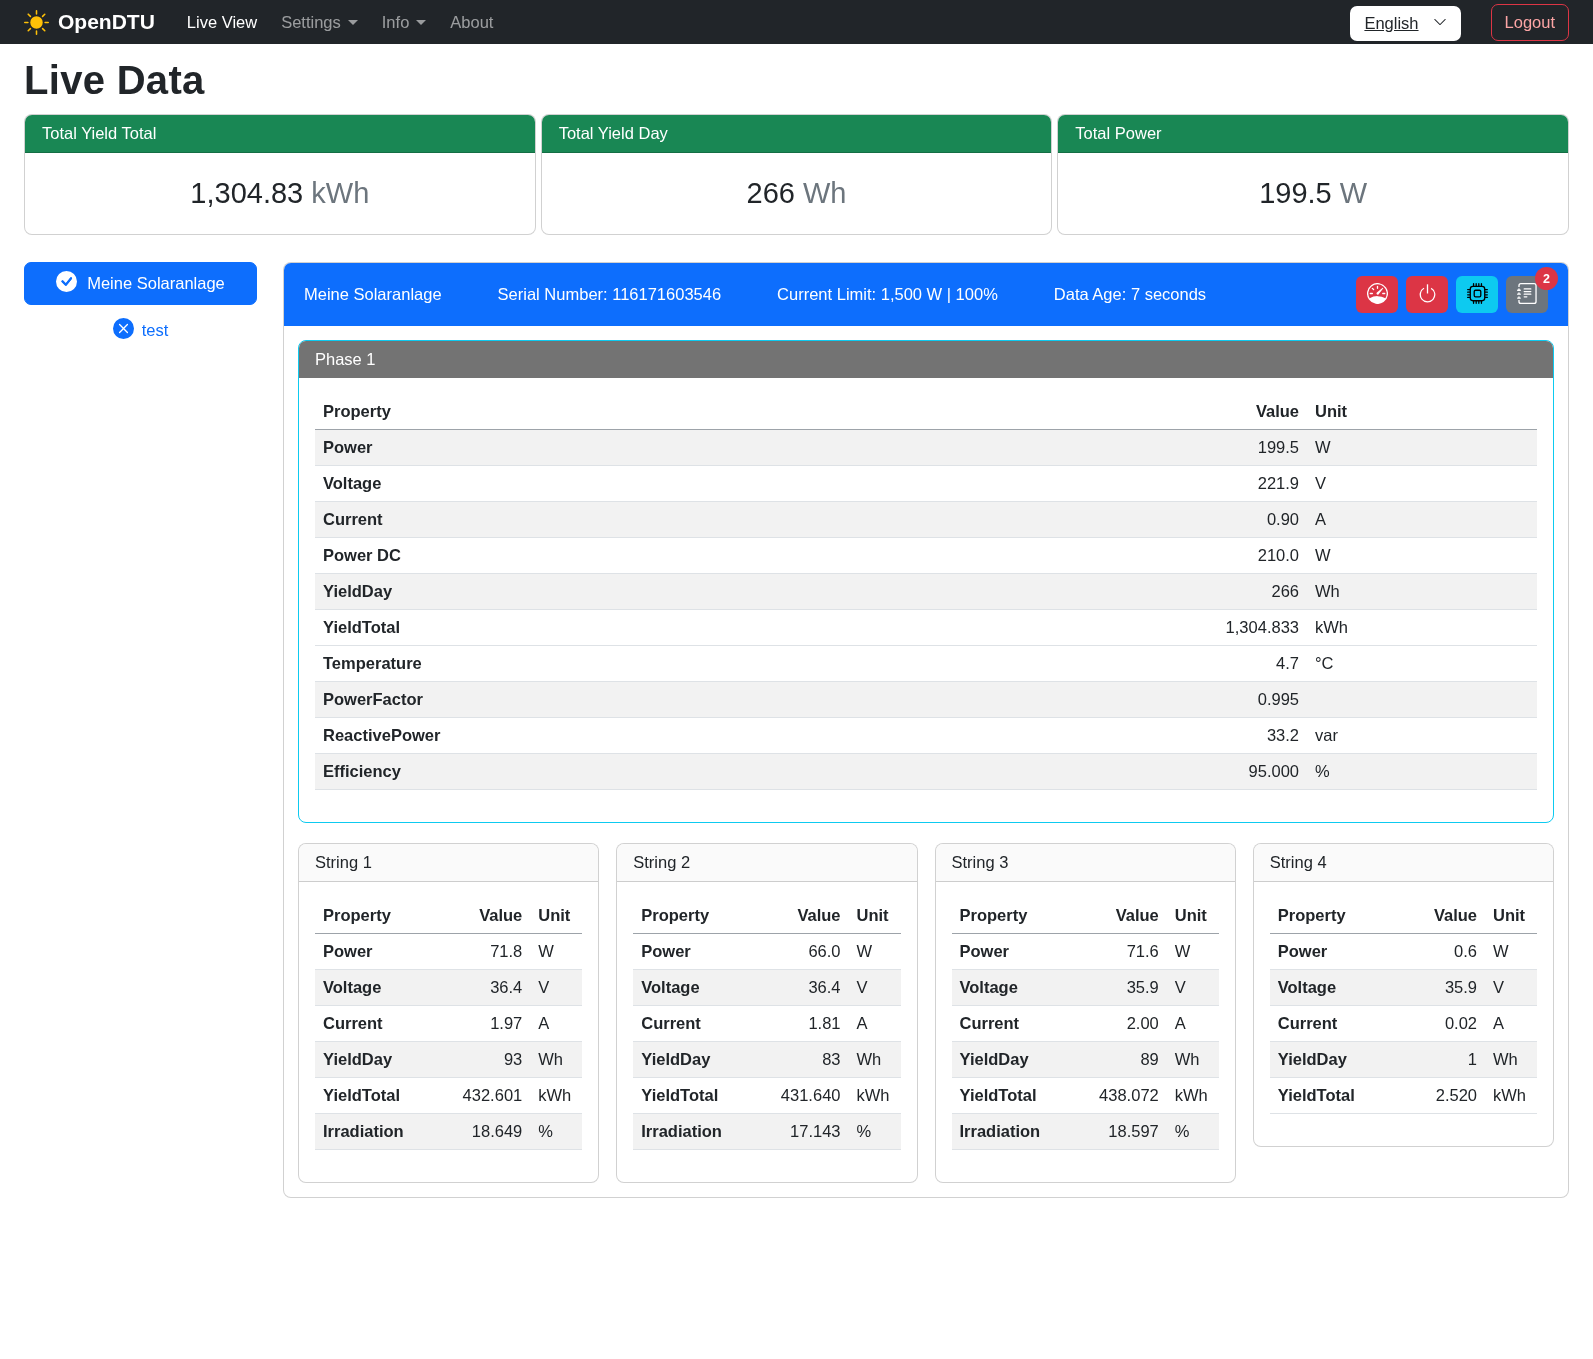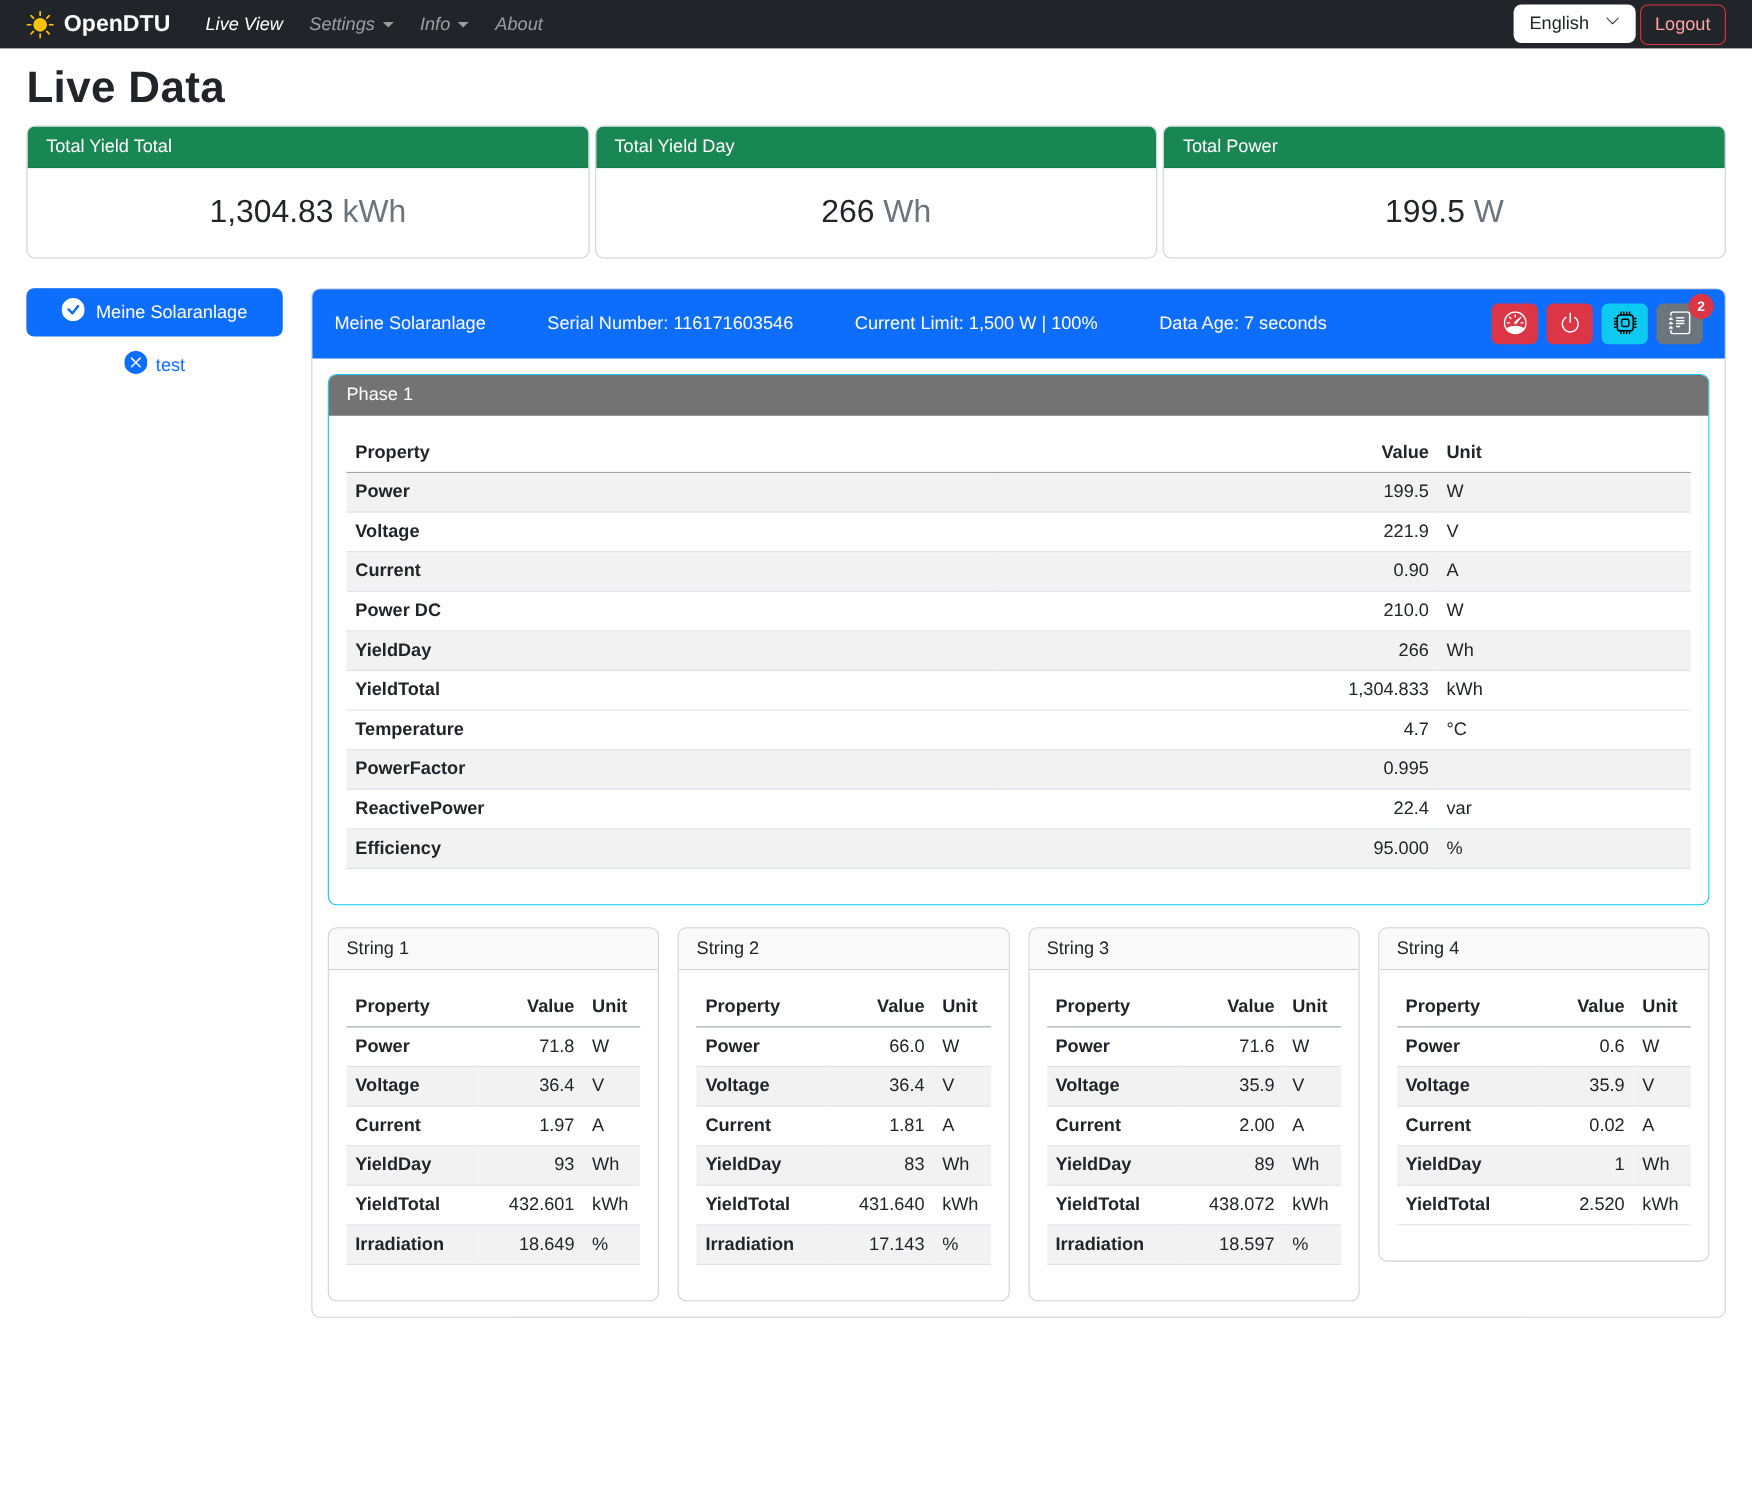--- a/index.html
+++ b/index.html
@@ -5,26 +5,26 @@
   * { box-sizing: border-box; }
   html,body { margin:0; padding:0; }
   body {
     width:1593px; min-height:1359px; background:#fff;
     font-family:"Liberation Sans", sans-serif; font-size:16.5px; color:#212529;
   }
   
   .navbar { background:#212529; height:44px; display:flex; align-items:center; padding:0 24px; }
   .brand { display:flex; align-items:center; gap:9px; color:#fff; font-size:21px; font-weight:600; }
   .brand svg { display:block; }
-  .nav-links { display:flex; align-items:flex-end; margin-left:20px;font-style:italic; }
+  .nav-links { display:flex; align-items:flex-end; margin-left:20px; }
   .nav-link { color:rgba(255,255,255,.55); padding:8px 12px; cursor:pointer; display:flex; align-items:center; }
   .nav-link.active { color:#fff; }
   .caret { display:inline-block; width:0; height:0; border-top:5px solid currentColor;
            border-left:5px solid transparent; border-right:5px solid transparent; margin-left:7px; }
-  .nav-right { margin-left:auto; display:flex; align-items:flex-start; gap:4px; }
+  .nav-right { margin-left:auto; display:flex; align-items:flex-end; gap:30px;text-decoration:underline; }
   .lang-select { background:#fff; color:#212529; border-radius:7px; padding:8px 14px;
                  display:flex; align-items:center; gap:14px; cursor:pointer; }
   .logout-btn { background:transparent; color:#fca5a5; border:1px solid #dc3545; border-radius:7px;
                 padding:8px 13px; font-size:16.5px; font-family:inherit; cursor:pointer; }
   
   .page { padding:0 24px 29px; }
   h1.page-title { font-size:40px; font-weight:700; margin:14px 0 11px; letter-spacing:.3px; }
   
   .summary-row { display:flex; gap:5px; }
   .card { border:1px solid rgba(0,0,0,.18); border-radius:8px; background:#fff; }
@@ -259,21 +259,21 @@
                       <td class="val">4.7</td>
                       <td class="unit">°C</td>
                     </tr>
                     <tr class="striped">
                       <td class="prop">PowerFactor</td>
                       <td class="val">0.995</td>
                       <td class="unit"></td>
                     </tr>
                     <tr>
                       <td class="prop">ReactivePower</td>
-                      <td class="val">22.4</td>
+                      <td class="val">33.2</td>
                       <td class="unit">var</td>
                     </tr>
                     <tr class="striped">
                       <td class="prop">Efficiency</td>
                       <td class="val">95.000</td>
                       <td class="unit">%</td>
                     </tr>
                   </tbody>
               </table>
             </div>

